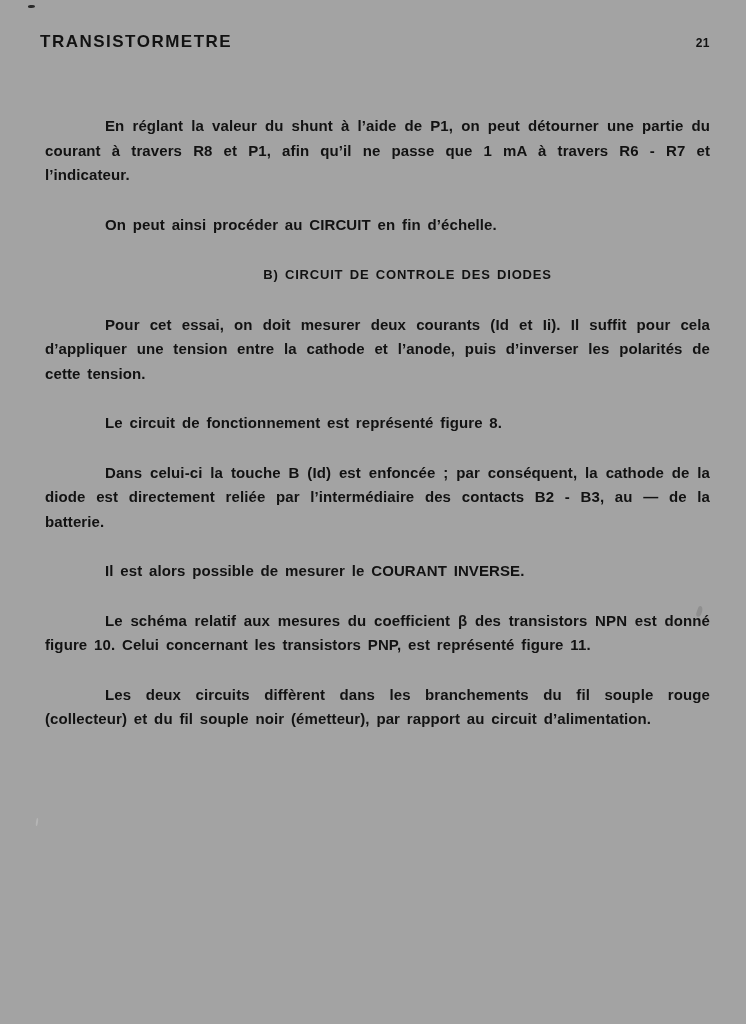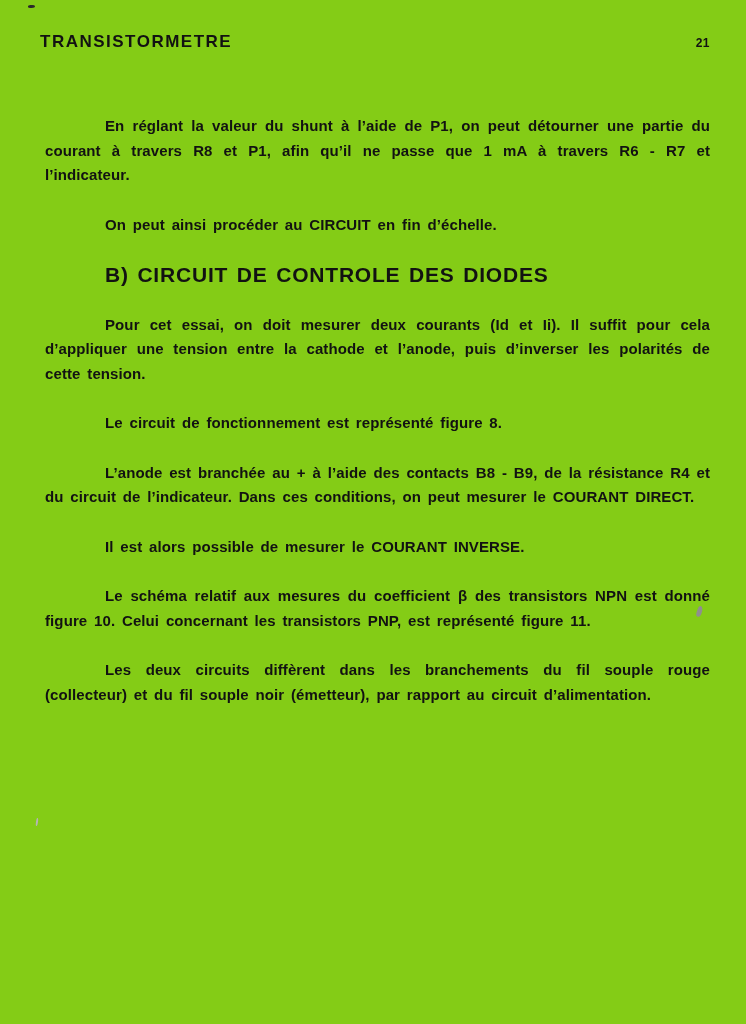--- a/index.html
+++ b/index.html
@@ -13,21 +13,21 @@
     position: relative;
     overflow: hidden;
     font-family: "Liberation Sans", sans-serif;
     font-weight: 700;
     color: #121212;
     -webkit-font-smoothing: antialiased;
   }
   .page {
     position: absolute;
     inset: 0;
-    background: #84cc16;
+    background: #a3a3a3;
   }
   .page-header {
     position: absolute;
     top: 32px;
     left: 40px;
     right: 36px;
     display: flex;
     justify-content: space-between;
     align-items: baseline;
   }
@@ -53,25 +53,26 @@
     text-align-last: left;
     text-indent: 60px;
     margin: 25px 0 0 0;
     word-spacing: 2.5px;
     letter-spacing: 0.1px;
   }
   .content > :first-child {
     margin-top: 8px;
   }
   .section-heading {
-    font-size: 21px;
+    font-size: 13px;
     line-height: 24.5px;
     letter-spacing: 0.8px;
     margin: 26px 0 0 60px;
     word-spacing: 2px;
+    text-align: center;
   }
   
   .artifact {
     position: absolute;
     background: #9a9a9a;
     border-radius: 40% 60% 55% 45%;
   }
   .artifact-1 {
     top: 606px;
     left: 697px;
@@ -106,21 +107,21 @@
     <span class="doc-title">TRANSISTORMETRE</span>
     <span class="page-number">21</span>
   </div>
 
   <div class="content">
     <p class="para">En réglant la valeur du shunt à l’aide de P1, on peut détourner une partie du courant à travers R8 et P1, afin qu’il ne passe que 1 mA à travers R6 - R7 et l’indicateur.</p>
     <p class="para">On peut ainsi procéder au CIRCUIT en fin d’échelle.</p>
     <h2 class="section-heading">B) CIRCUIT DE CONTROLE DES DIODES</h2>
     <p class="para">Pour cet essai, on doit mesurer deux courants (Id et Ii). Il suffit pour cela d’appliquer une tension entre la cathode et l’anode, puis d’inverser les polarités de cette tension.</p>
     <p class="para">Le circuit de fonctionnement est représenté figure 8.</p>
-    <p class="para">L’anode est branchée au + à l’aide des contacts B8 - B9, de la résistance R4 et du circuit de l’indicateur. Dans ces conditions, on peut mesurer le COURANT DIRECT.</p>
+    <p class="para">Dans celui-ci la touche B (Id) est enfoncée ; par conséquent, la cathode de la diode est directement reliée par l’intermédiaire des contacts B2 - B3, au — de la batterie.</p>
     <p class="para">Il est alors possible de mesurer le COURANT INVERSE.</p>
     <p class="para">Le schéma relatif aux mesures du coefficient β des transistors NPN est donné figure 10. Celui concernant les transistors PNP, est représenté figure 11.</p>
     <p class="para">Les deux circuits diffèrent dans les branchements du fil souple rouge (collecteur) et du fil souple noir (émetteur), par rapport au circuit d’alimentation.</p>
   </div>
 
   <span class="artifact artifact-1"></span>
   <span class="artifact artifact-2"></span>
   <span class="artifact artifact-3"></span>
 
 </div>

